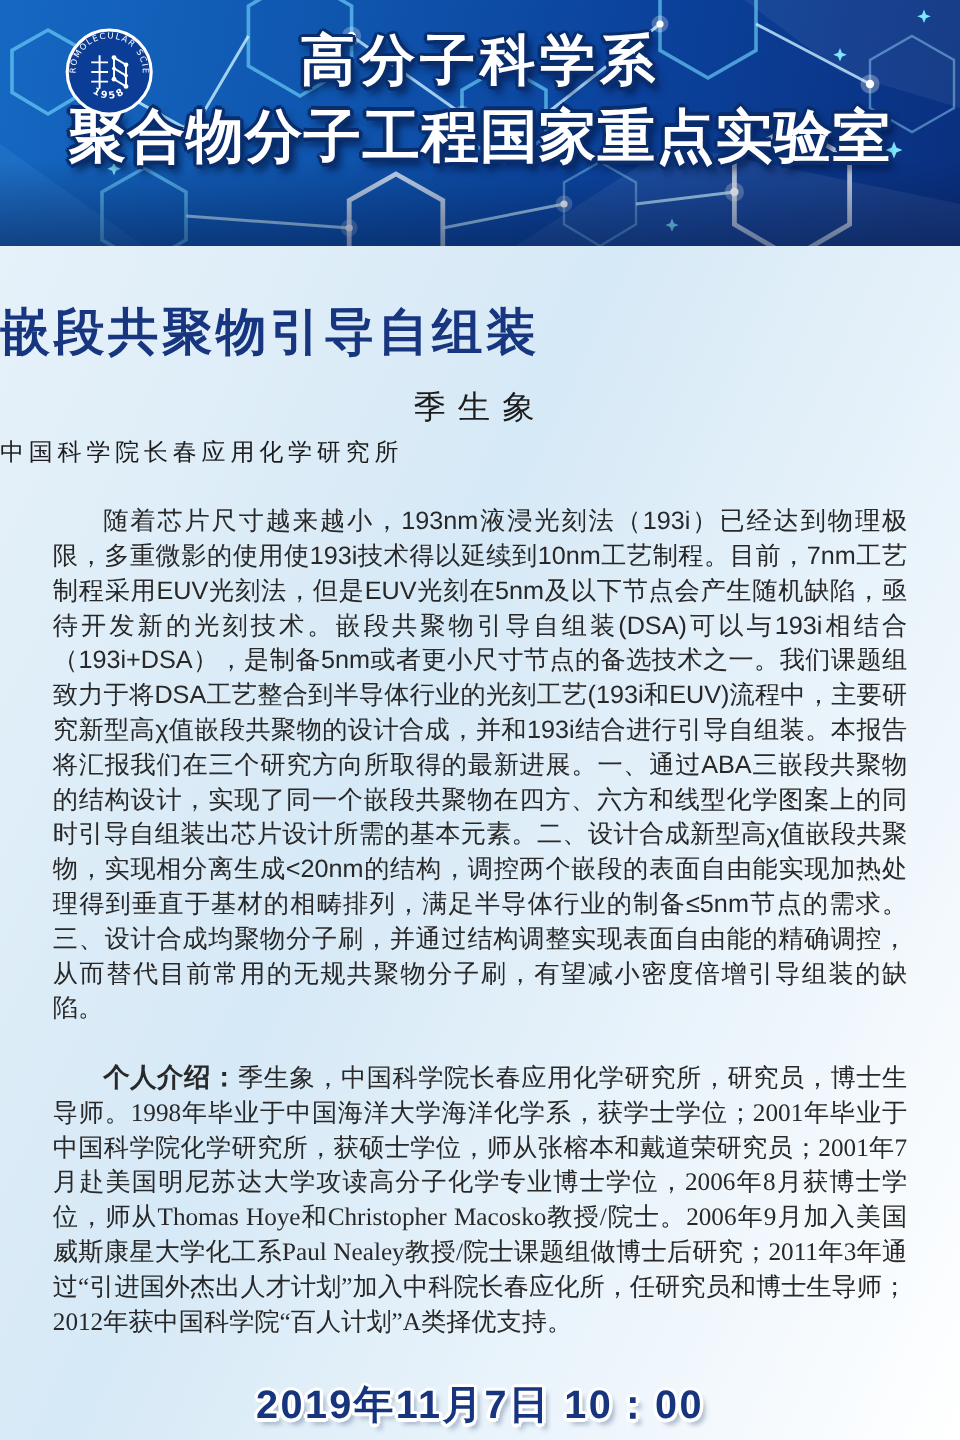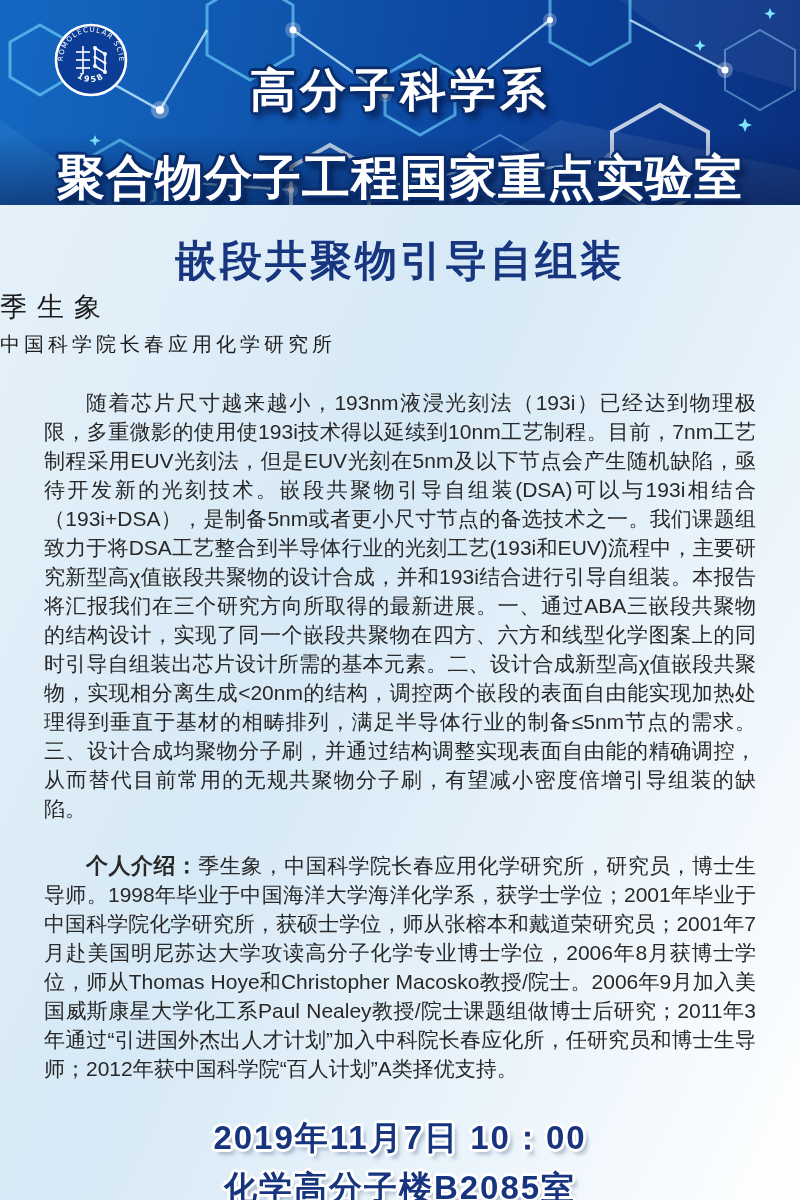--- a/index.html
+++ b/index.html
@@ -32,58 +32,56 @@
   .banner svg.pattern { position: absolute; inset: 0; }
   .banner-titles {
     position: absolute;
     left: 0; top: 0;
     width: 100%;
     text-align: center;
     color: #ffffff;
     z-index: 2;
   }
   .banner-line1 {
-    margin-top: 60px;
+    margin-top: 20px;
     font-size: 46px;
     font-weight: bold;
     letter-spacing: 4px;
     text-shadow:
       -2px -2px 0 #0a2e6d, 2px -2px 0 #0a2e6d, -2px 2px 0 #0a2e6d, 2px 2px 0 #0a2e6d,
       0 -3px 0 #0a2e6d, 0 3px 0 #0a2e6d, -3px 0 0 #0a2e6d, 3px 0 0 #0a2e6d,
       4px 6px 7px rgba(2, 12, 45, 0.85);
   }
   .banner-line2 {
-    margin-top: 24px;
     font-size: 48px;
     font-weight: bold;
     letter-spacing: 1px;
     text-shadow:
       -2px -2px 0 #0a2e6d, 2px -2px 0 #0a2e6d, -2px 2px 0 #0a2e6d, 2px 2px 0 #0a2e6d,
       0 -3px 0 #0a2e6d, 0 3px 0 #0a2e6d, -3px 0 0 #0a2e6d, 3px 0 0 #0a2e6d,
       4px 6px 7px rgba(2, 12, 45, 0.85);
   }
   .seal {
     position: absolute;
     left: 53px; top: 22px;
     width: 76px; height: 76px;
     z-index: 3;
   }
 
   
   .seminar-title {
-    margin-top: 28px;
-    text-align: center;
+    margin-top: 44px;
     font-size: 42px;
     font-weight: bold;
     letter-spacing: 3px;
     color: #17367f;
   }
   .speaker {
-    margin-top: 0;
-    text-align: left;
+    margin-top: 16px;
+    text-align: center;
     font-size: 27px;
     letter-spacing: 10px;
     color: #1c1c1c;
     font-family: "DejaVu Serif", "Liberation Serif", serif;
   }
   .affiliation {
     margin-top: 6px;
     font-size: 20px;
     letter-spacing: 4px;
     color: #1c1c1c;
@@ -91,21 +89,21 @@
   }
   .para {
     margin: 30px 67px 0 44px;
     width: 712px;
     font-size: 21px;
     line-height: 29px;
     color: #282828;
     text-align: justify;
     text-indent: 2em;
   }
-  .para.bio { margin-top: 28px; }
+  .para.bio { margin-top: 28px; font-family: Liberation Serif, serif; }
   .bio-label { font-weight: bold; font-size: 22px; }
 
   
   .details {
     margin-top: 30px;
     text-align: center;
     color: #17357e;
     font-weight: bold;
   }
   .details .line {

